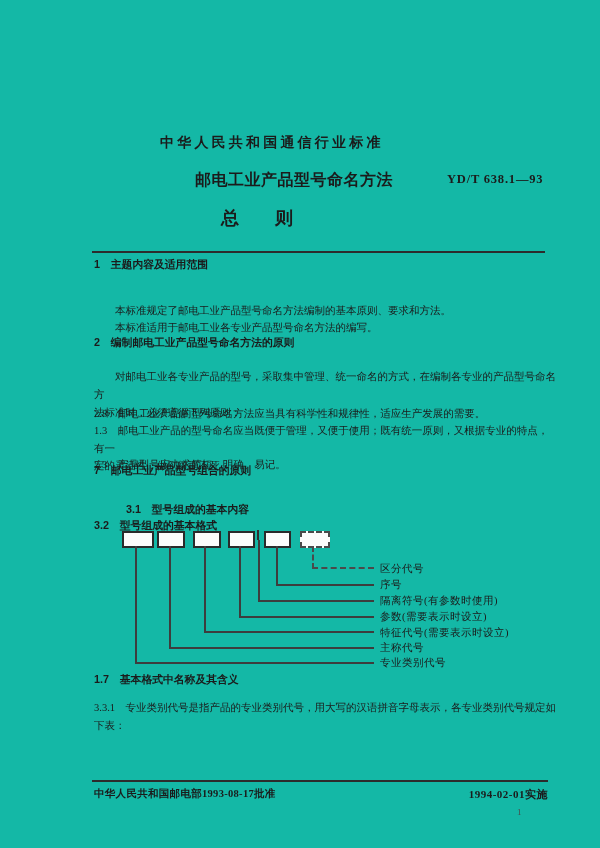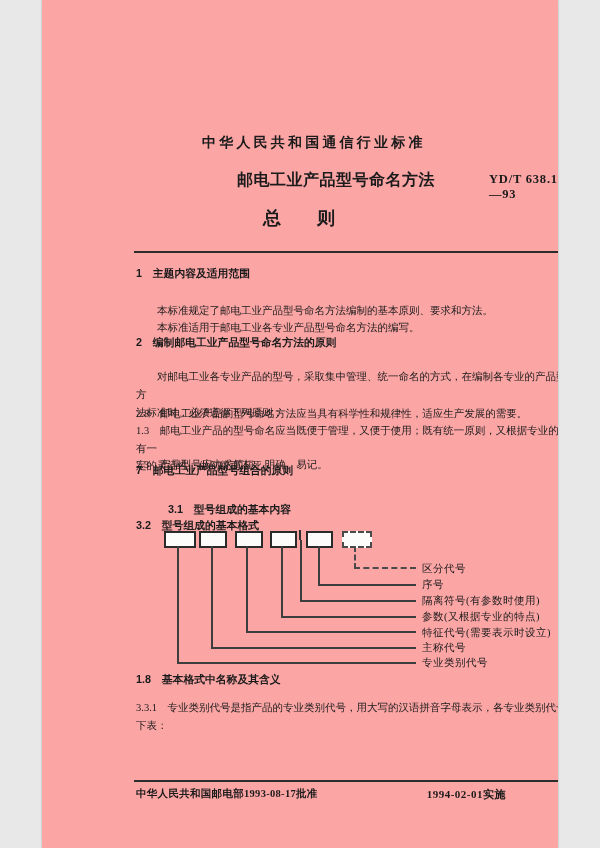--- a/index.html
+++ b/index.html
@@ -1,39 +1,39 @@
 <!DOCTYPE html>
 <html><head>
 <meta charset="utf-8">
 <style>
   html,body{margin:0;padding:0;background:#e8e8e8;}
   .page{
     position:relative;
-    width:516px;height:848px;
+    width:600px;height:848px;
     margin:0 auto;
-    background:#fca5a5;
+    background:#14b8a6;
     color:#1b1b1b;
     font-family:"Liberation Serif", serif;
     overflow:hidden;
     box-shadow:0 0 2px rgba(0,0,0,.25);
   }
   .abs{position:absolute;}
   .h{font-family:"Liberation Sans", sans-serif;font-weight:bold;}
   
   .std-label{top:134px;left:160px;font-size:14px;letter-spacing:3.2px;}
   .doc-title{top:170px;left:179px;font-size:16px;letter-spacing:0.5px;padding-left:16px;}
   .doc-subtitle{top:206px;left:221px;font-size:18px;white-space:pre;}
   .std-number{top:172px;left:447px;font-size:12.5px;font-weight:bold;letter-spacing:0.8px;font-family:"Liberation Serif",serif;}
   .rule{background:#2c2c2c;height:2px;}
   .header-rule{top:251px;left:92px;width:453px;}
   
   .bt{left:94px;width:462px;font-size:10.5px;line-height:17.5px;white-space:pre-wrap;margin-top:10px;}
   .ind{text-indent:21px;}
   .sh{left:94px;font-size:10.8px;}
-  .s1h{top:267px;}
+  .s1h{top:258px;}
   .s1p1{top:292px;}
   .s1p2{top:309px;}
   .s2h{top:336px;}
   .s2intro{top:358px;line-height:18px;}
   .i21{top:395px;}
   .i22{top:412px;}
   .i23{top:446px;}
   .s3h{top:464px;}
   .s31h{top:503px;margin-left:32px;}
   .s31b{top:503px;}
@@ -122,27 +122,27 @@
     <div class="abs hline h2"></div>
     <div class="abs hline h3"></div>
     <div class="abs hline h4"></div>
     <div class="abs hline h5"></div>
     <div class="abs hline h6"></div>
     <div class="abs hline h7"></div>
 
     <div class="abs dlabel l0">区分代号</div>
     <div class="abs dlabel l1">序号</div>
     <div class="abs dlabel l2">隔离符号(有参数时使用)</div>
-    <div class="abs dlabel l3">参数(又根据专业的特点)</div>
+    <div class="abs dlabel l3">参数(需要表示时设立)</div>
     <div class="abs dlabel l4">特征代号(需要表示时设立)</div>
     <div class="abs dlabel l5">主称代号</div>
     <div class="abs dlabel l6">专业类别代号</div>
   </div>
 
-  <div class="abs h sh s33h">1.8　基本格式中名称及其含义</div>
+  <div class="abs h sh s33h">1.7　基本格式中名称及其含义</div>
   <div class="abs bt s331">3.3.1　专业类别代号是指产品的专业类别代号，用大写的汉语拼音字母表示，各专业类别代号规定如
 下表：</div>
 
   <div class="abs rule footer-rule"></div>
   <div class="abs f-approval">中华人民共和国邮电部1993-08-17批准</div>
   <div class="abs f-impl">1994-02-01实施</div>
   <div class="abs page-num">1</div>
 
 </div>
 

